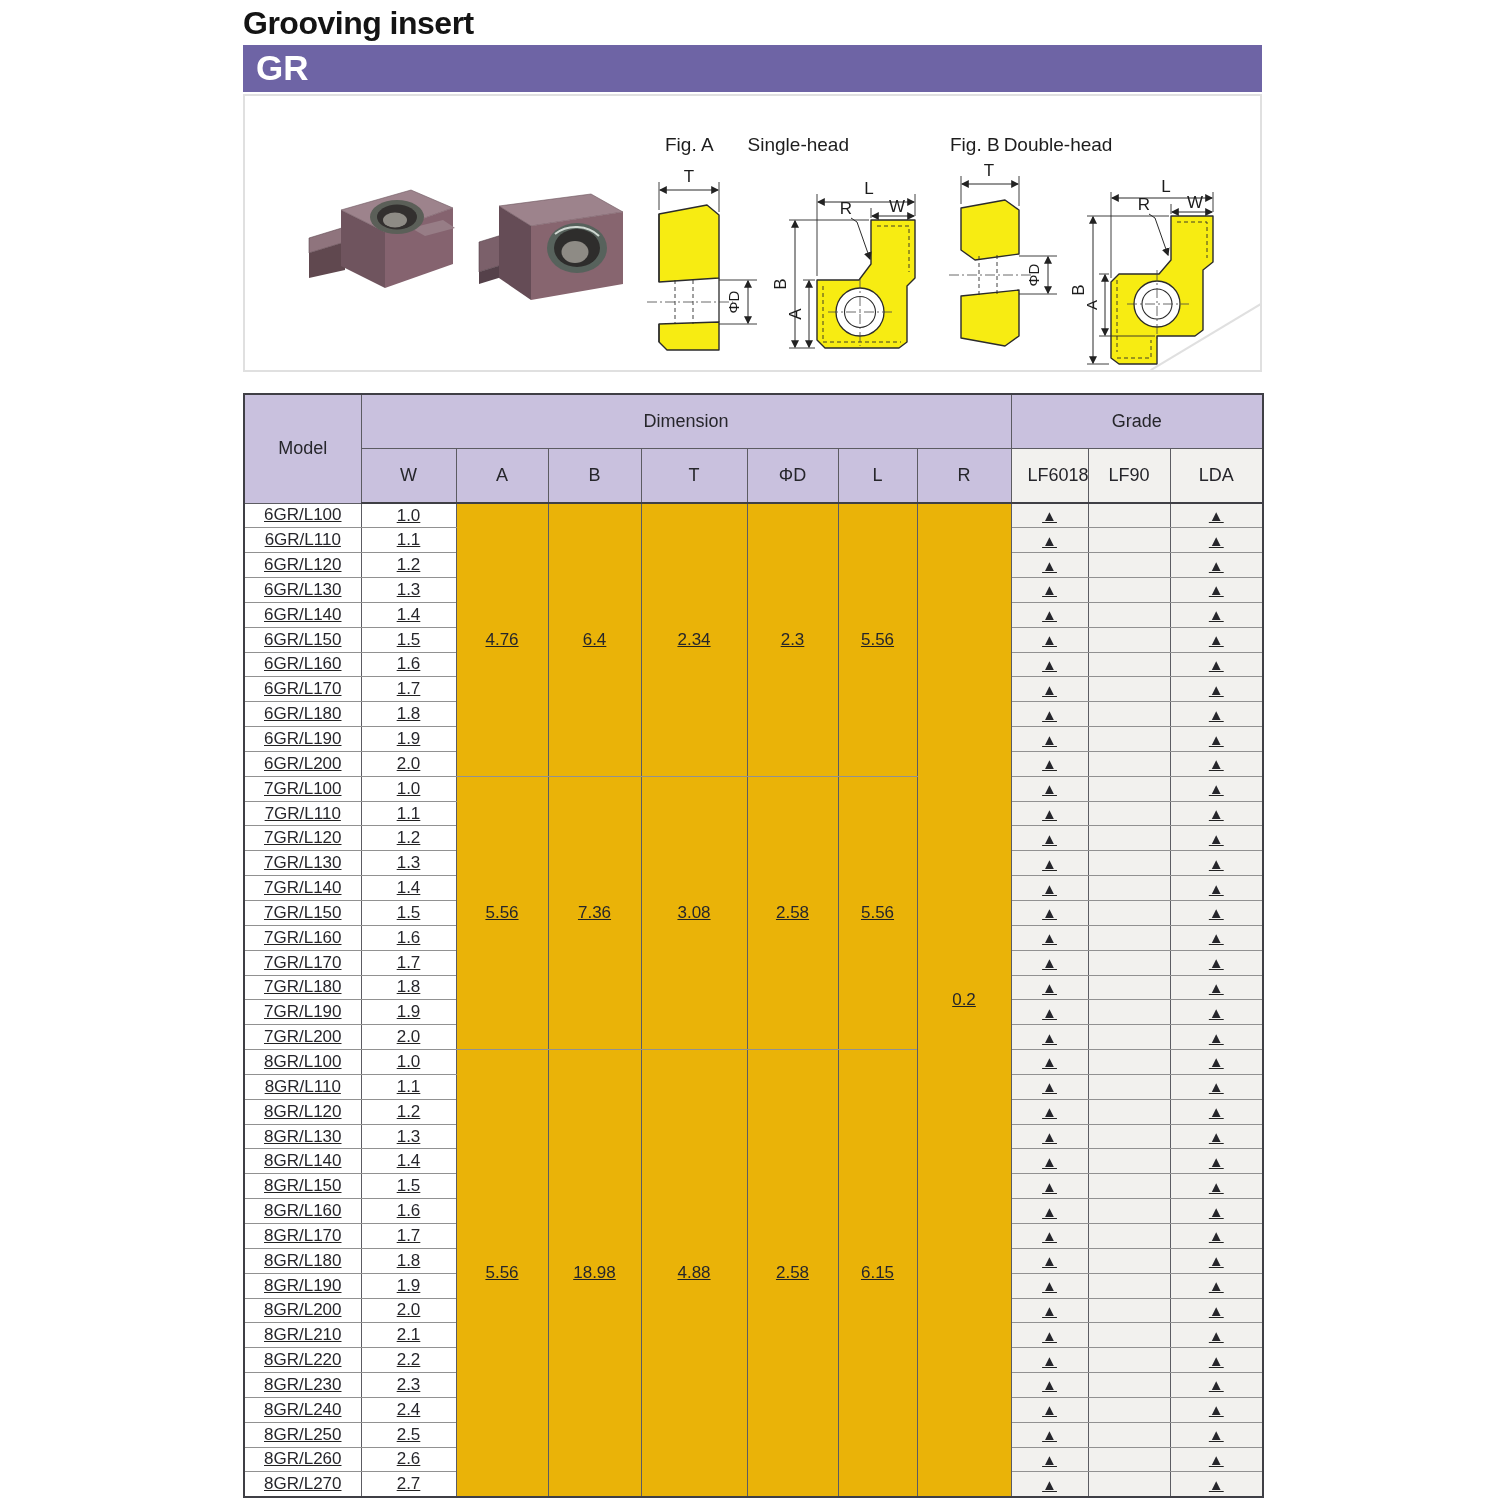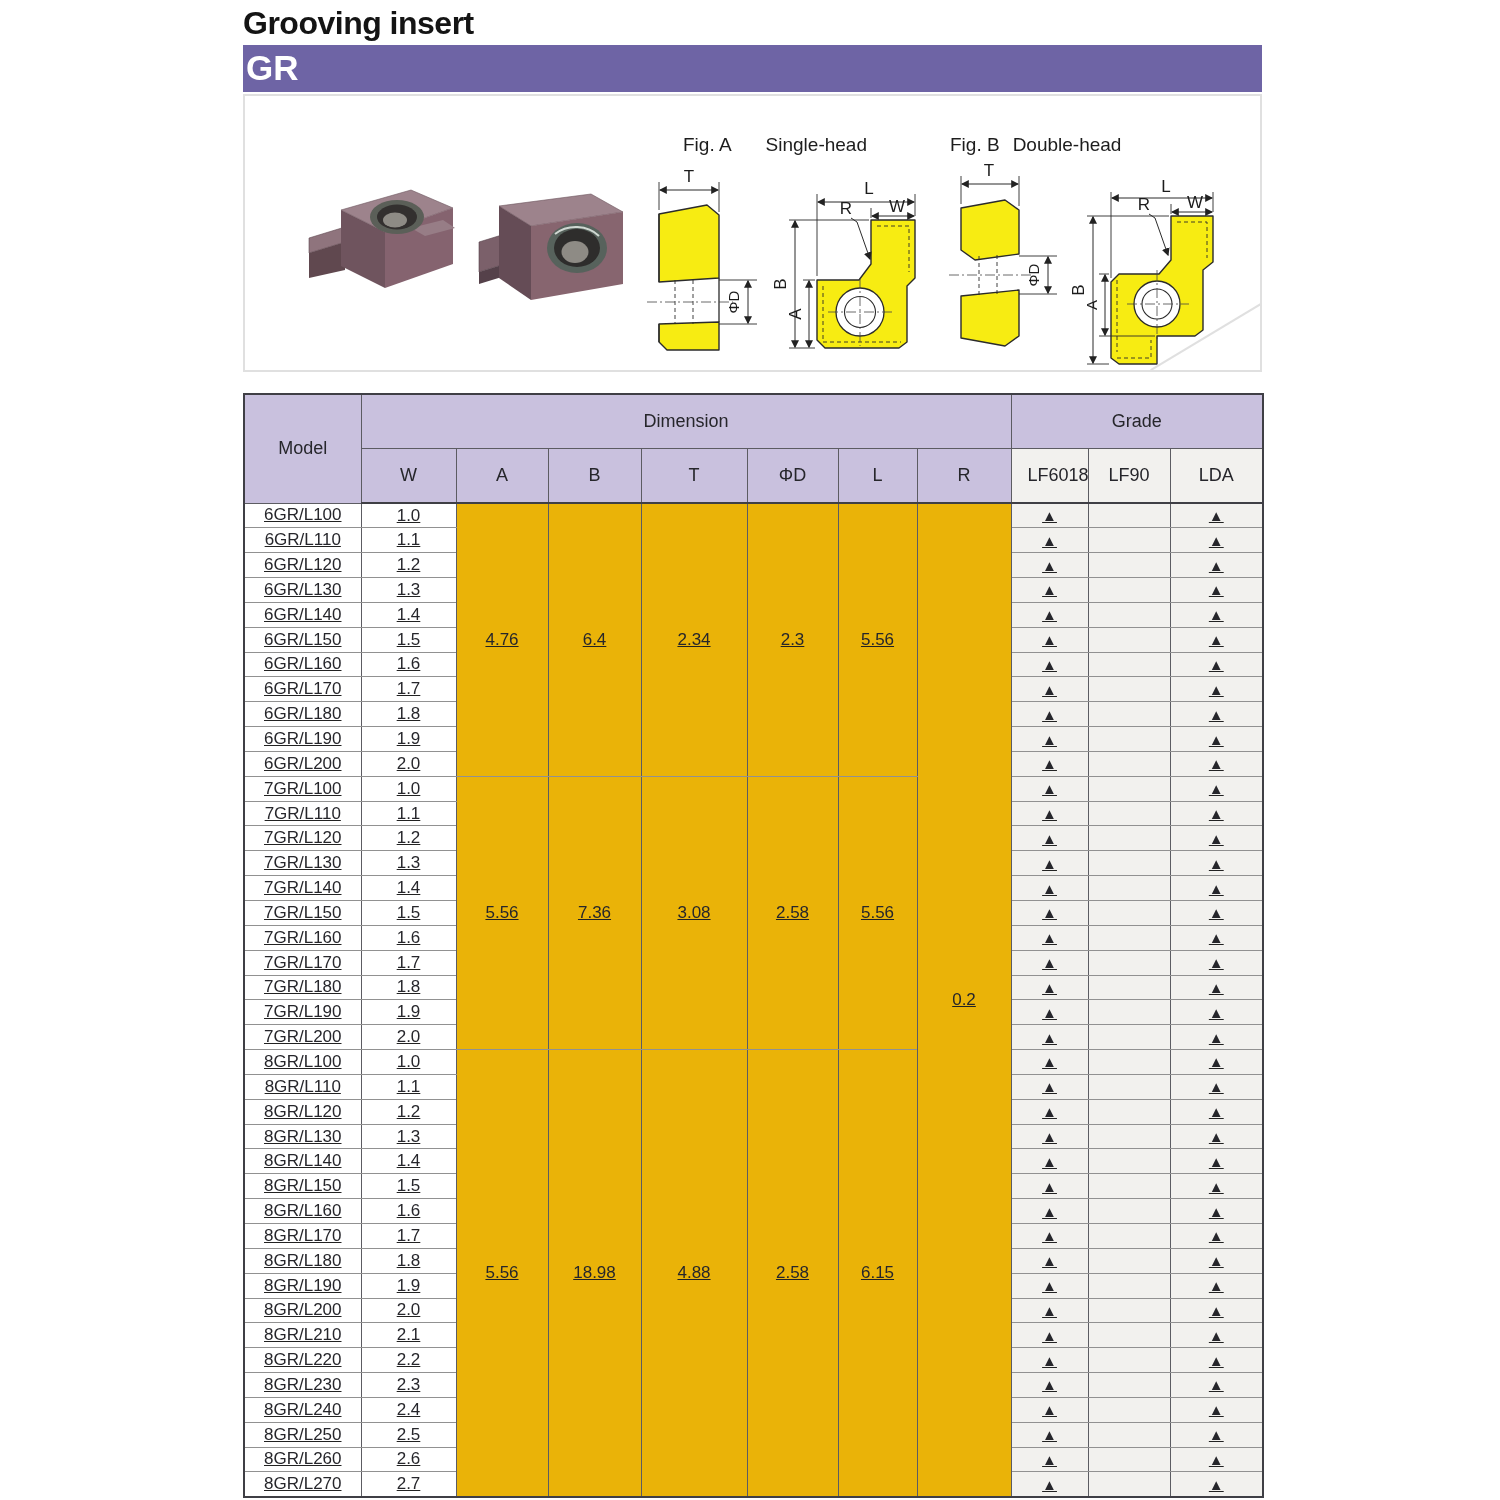--- a/index.html
+++ b/index.html
@@ -8,33 +8,33 @@
     font-family:"Liberation Sans", sans-serif;color:#222;
     -webkit-font-smoothing:antialiased;
   }
   .page-title{
     position:absolute;left:243px;top:5px;font-size:32px;font-weight:bold;
     color:#141414;letter-spacing:-0.5px;
   }
   .gr-bar{
     position:absolute;left:243px;top:45px;width:1019px;height:47px;
     background:var(--purple,#6e64a5);color:#fff;font-size:35px;font-weight:bold;
-    line-height:46px;padding-left:3px;box-sizing:border-box;
+    line-height:46px;padding-left:13px;box-sizing:border-box;
   }
   .figure-panel{
     position:absolute;left:243px;top:94px;width:1019px;height:278px;
     background:#fff;border:2px solid #e0e0e0;box-sizing:border-box;overflow:hidden;
   }
   .corner-cut{
     position:absolute;right:-32px;bottom:-42px;width:130px;height:80px;
     background:#fff;border-top:2px solid #e0e0e0;transform:rotate(-31deg);
   }
   .fig-label{position:absolute;font-size:19px;color:#1d1d1d;white-space:nowrap;}
   .fig-label .fig-no{margin-right:34px;}
-  .fig-label.figb .fig-no{margin-right:13px;}
+  .fig-label.figb .fig-no{margin-right:4px;}
   .photo-svg{position:absolute;left:48px;top:80px;}
   .figA-svg{position:absolute;left:400px;top:56px;}
   .figB-svg{position:absolute;left:700px;top:56px;}
 
   .spec-table{
     position:absolute;left:243px;top:393px;width:1019px;
     border-collapse:collapse;table-layout:fixed;
     border:2px solid #3f3f45;
   }
   .spec-table th{
@@ -90,21 +90,21 @@
       <polygon points="206,30 298,18 330,36 238,50" fill="#9d838c" stroke="#6d565e" stroke-width="0.6"></polygon>
       <polygon points="206,30 238,50 238,124 206,102" fill="#654c56"></polygon>
       <polygon points="238,50 330,36 330,108 238,124" fill="#87656f"></polygon>
       <ellipse cx="284" cy="72" rx="30" ry="25" fill="#57625c"></ellipse>
       <ellipse cx="284" cy="72" rx="23" ry="19" fill="#2e2d2c"></ellipse>
       <ellipse cx="282" cy="76" rx="13.5" ry="11" fill="#8e8b85"></ellipse>
       <path d="M262,58 A30 25 0 0 1 306,60" stroke="#cfd8d2" stroke-width="2" fill="none"></path>
     </g>
   </svg>
 
-  <div class="fig-label" style="left:420px;top:38px;margin-left:18px;">
+  <div class="fig-label" style="left:420px;top:38px;">
     <span class="fig-no">Fig. A</span><span>Single-head</span>
   </div>
   <div class="fig-label figb" style="left:705px;top:38px;">
     <span class="fig-no">Fig. B</span><span>Double-head</span>
   </div>
 
   <svg class="figA-svg" width="290" height="220" viewBox="0 0 290 220">
     <defs>
       <marker id="ahA" viewBox="0 0 10 10" refX="8.5" refY="5" markerWidth="8" markerHeight="8" orient="auto-start-reverse">
         <path d="M0 0L10 5L0 10z" fill="#222"></path>

